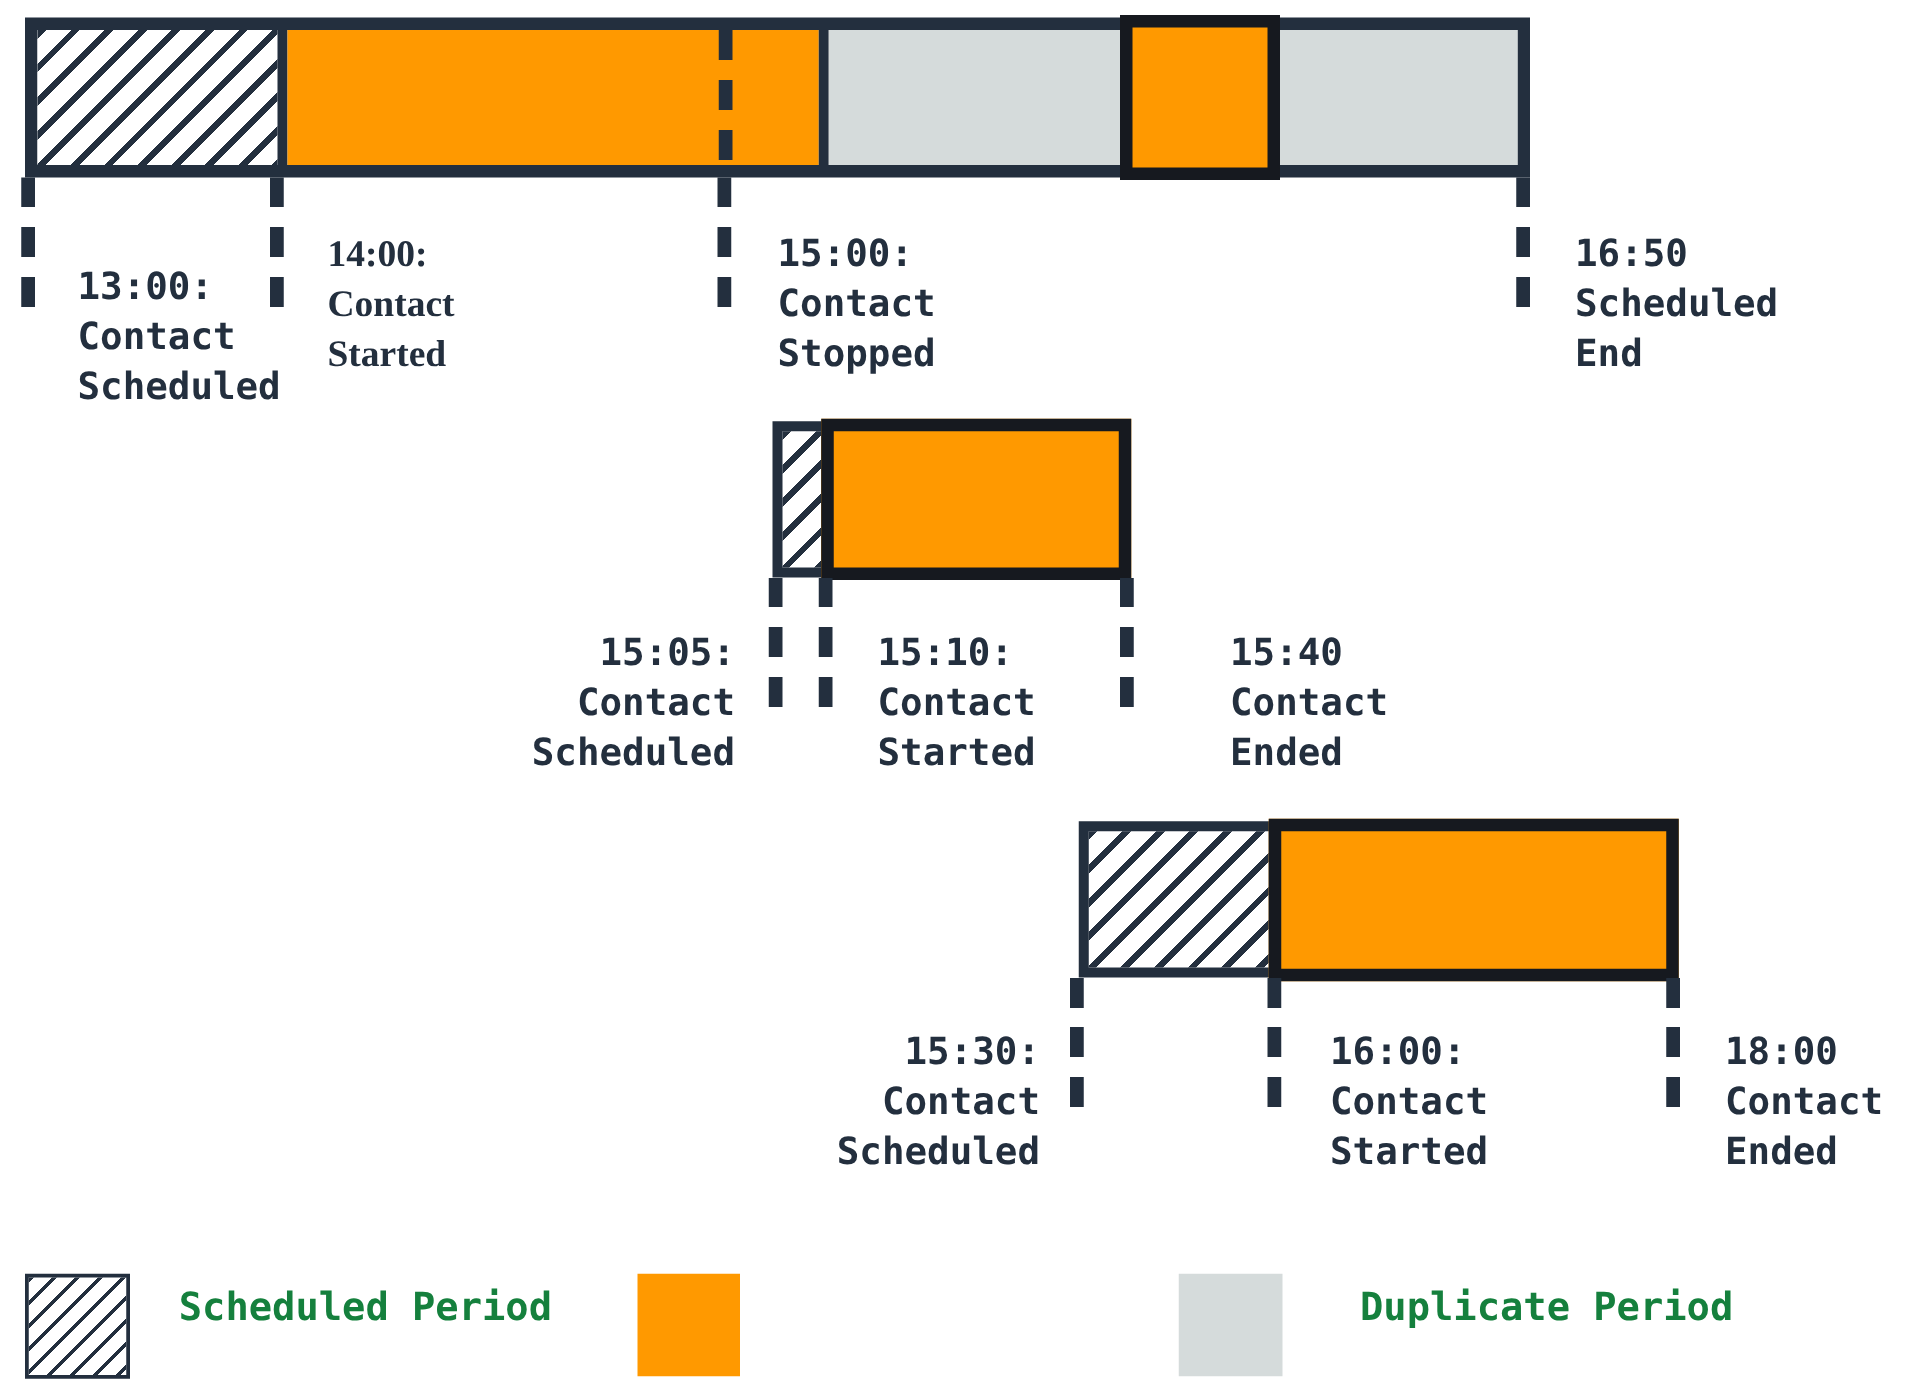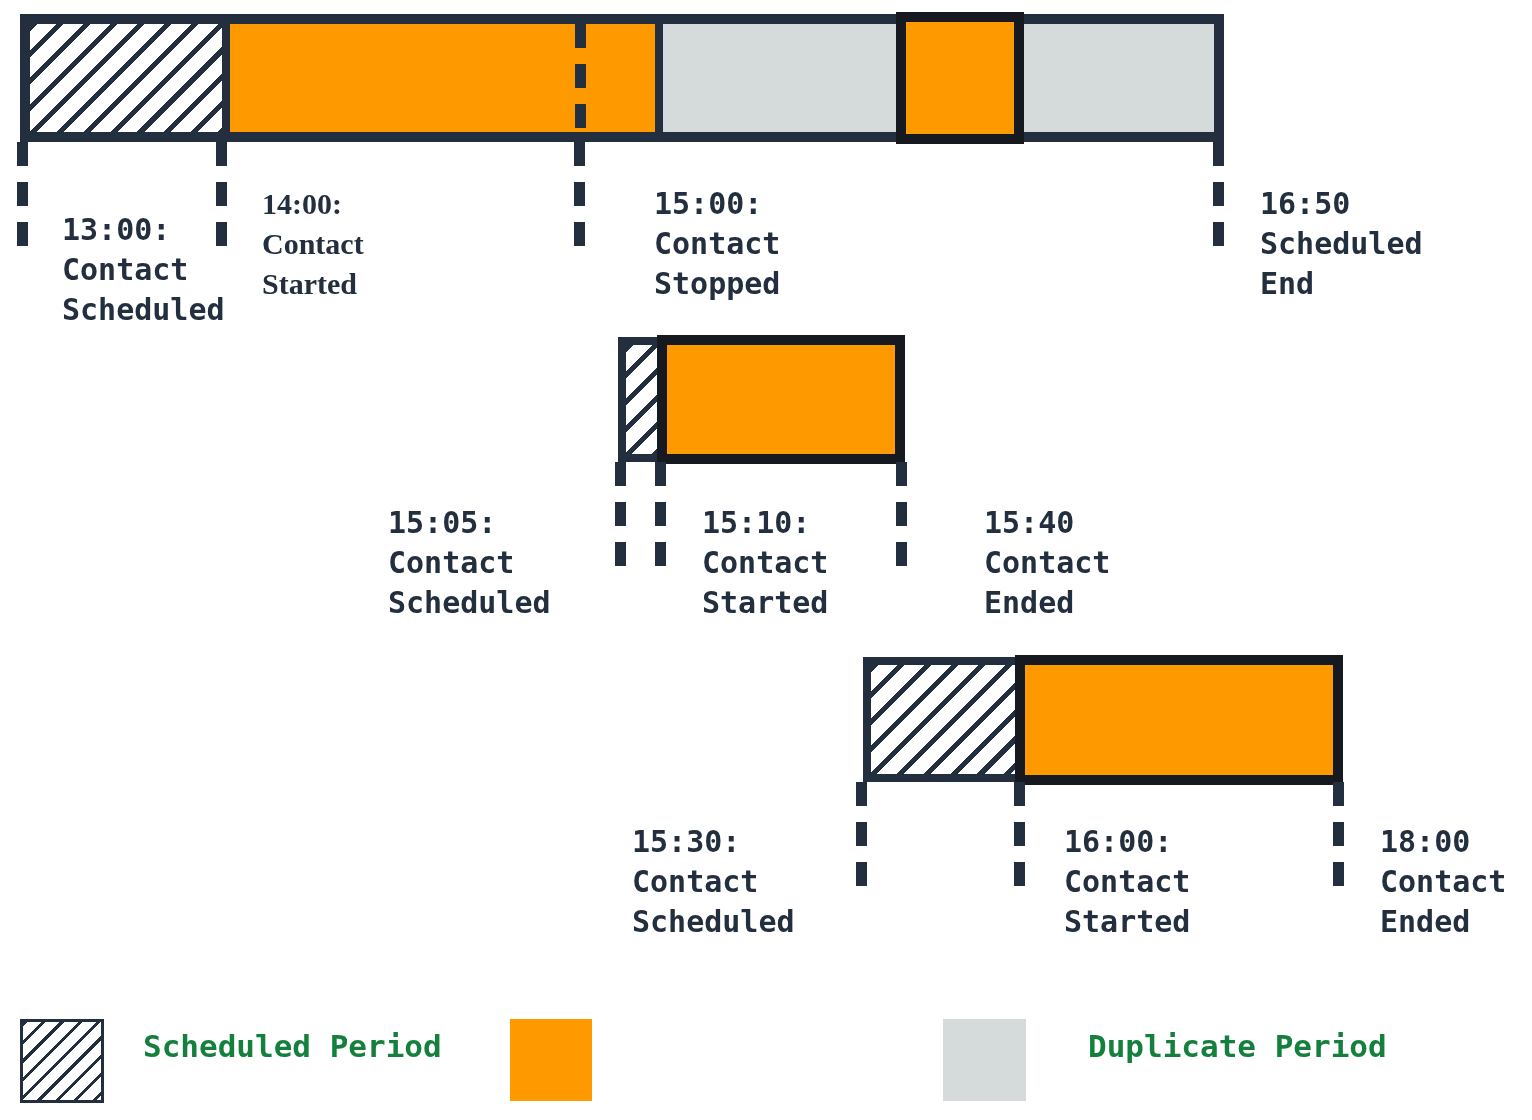--- a/index.html
+++ b/index.html
@@ -5,21 +5,21 @@
   html,body{margin:0;padding:0;background:#ffffff;}
   .canvas{
     position:relative;width:1532px;height:1120px;background:#ffffff;overflow:hidden;
     font-family:"DejaVu Sans Mono","Liberation Mono",monospace;
   }
   .abs{position:absolute;}
   .label{
     font-size:30px;line-height:40px;font-weight:bold;color:#232F3E;
     white-space:pre-line;letter-spacing:0px;
   }
-  .label.right{}
+  .label.right{text-align:right;}
   .legend-label{font-size:31px;line-height:40px;font-weight:bold;color:#15803d;white-space:pre;}
   .tick{
     width:11px;height:104px;
     background:repeating-linear-gradient(to bottom,#232F3E 0 24px,transparent 24px 40px);
   }
   .dashline{
     width:11px;height:108px;
     background:repeating-linear-gradient(to bottom,#232F3E 0 24px,transparent 24px 40px);
   }
   .hatch{
@@ -58,21 +58,21 @@
   <div class="abs tick" style="left:216px;top:142px;"></div>
   <div class="abs tick" style="left:574px;top:142px;"></div>
   <div class="abs tick" style="left:1213px;top:142px;"></div>
 
   <div class="abs label" style="left:62px;top:184px;margin-top:26px;">13:00:
 Contact
 Scheduled</div>
   <div class="abs label" style="left:262px;top:184px;font-family:Liberation Serif, serif;">14:00:
 Contact
 Started</div>
-  <div class="abs label" style="left:622px;top:184px;margin-left:32px;">15:00:
+  <div class="abs label" style="left:622px;top:184px;">15:00:
 Contact
 Stopped</div>
   <div class="abs label" style="left:1260px;top:184px;">16:50
 Scheduled
 End</div>
 
   <div class="abs hatchbox hatch" style="left:618px;top:337px;width:47px;height:125px;"></div>
   <div class="abs blackbox" style="left:657px;top:335px;width:248px;height:129px;"></div>
 
   <div class="abs tick" style="left:615px;top:462px;"></div>

